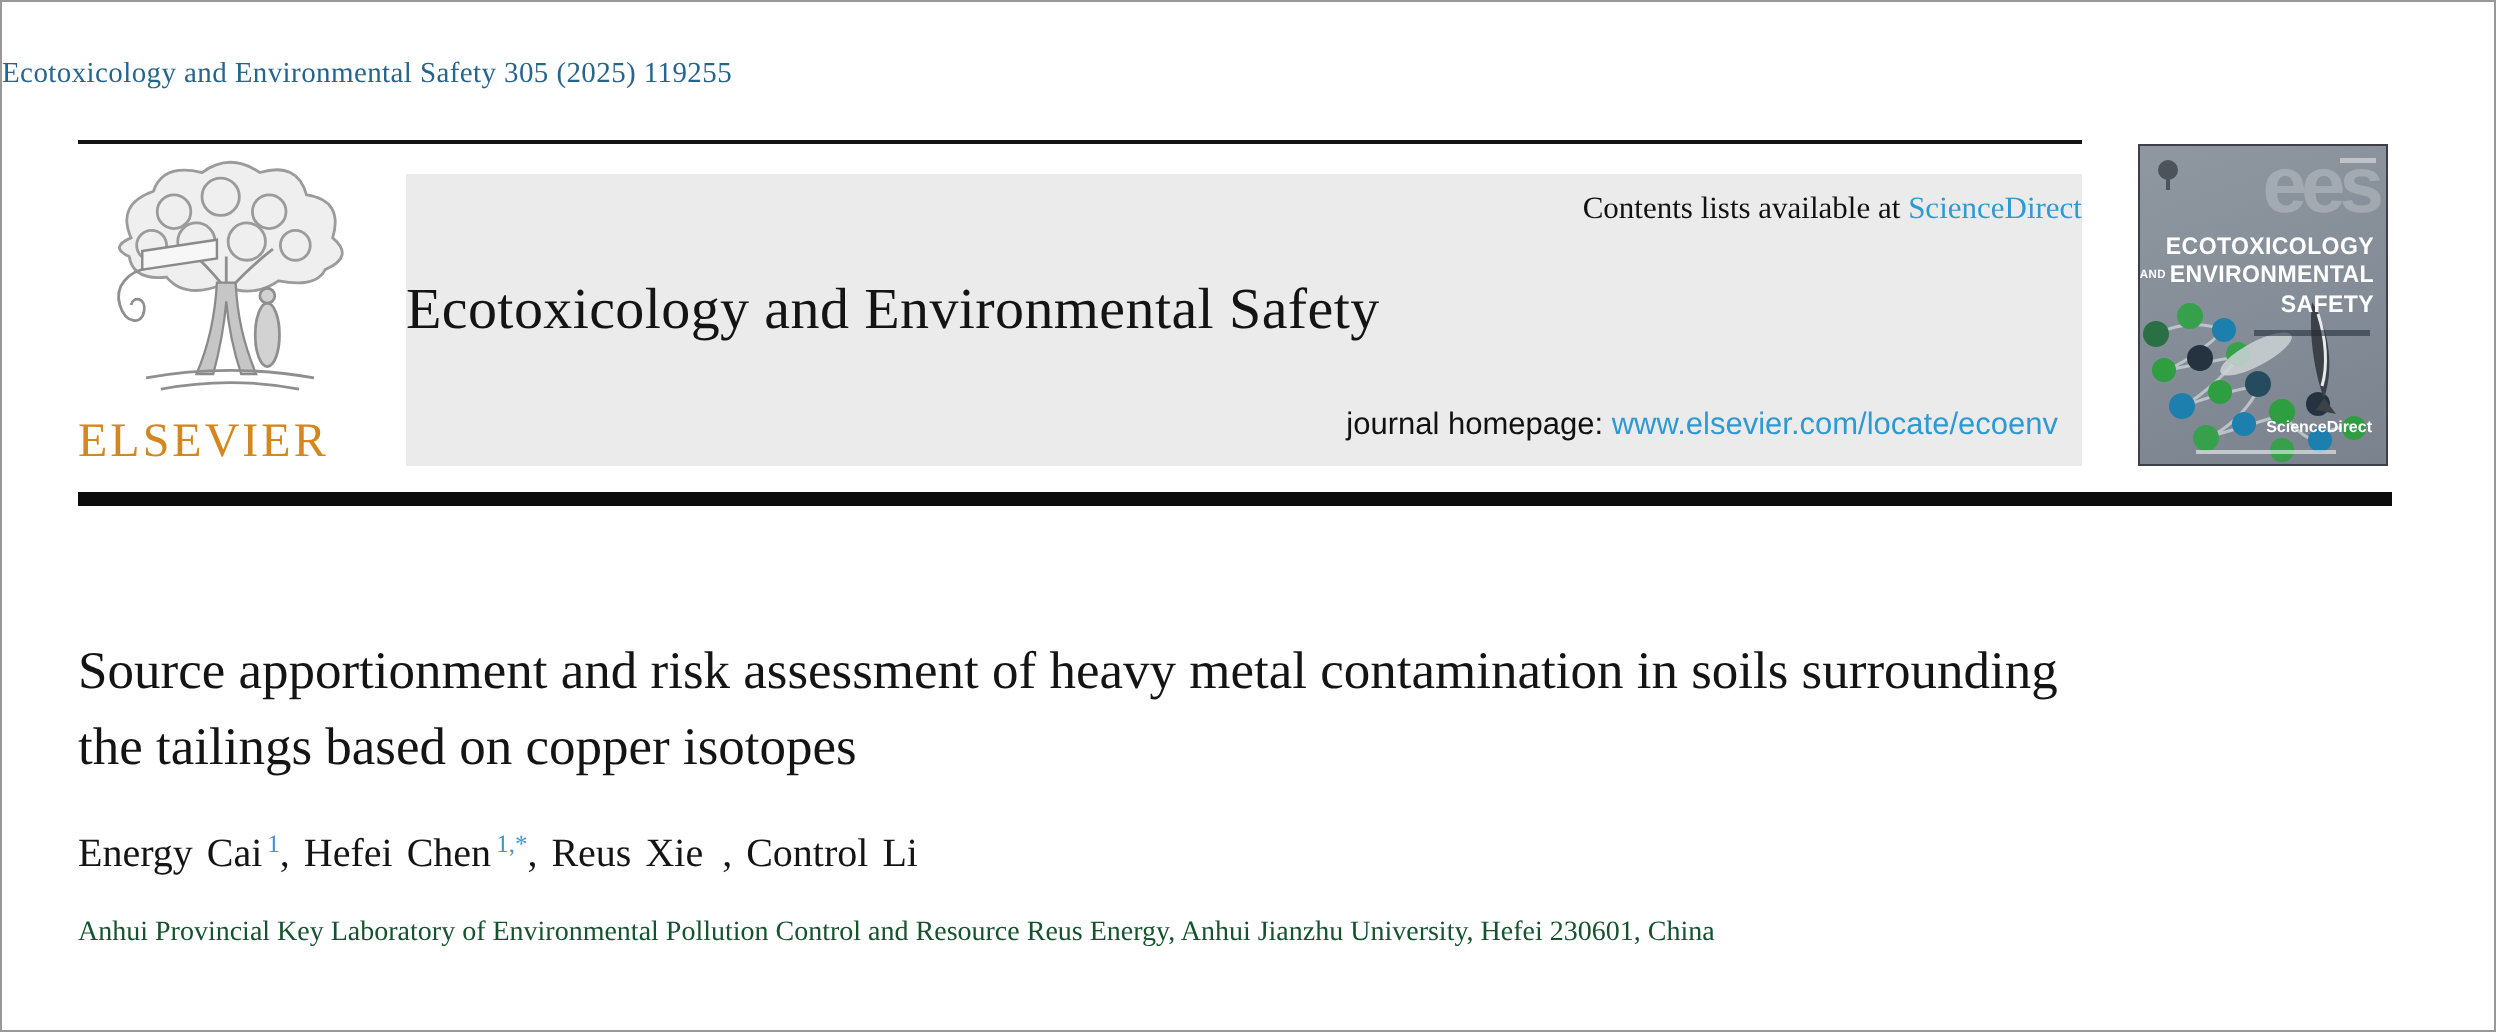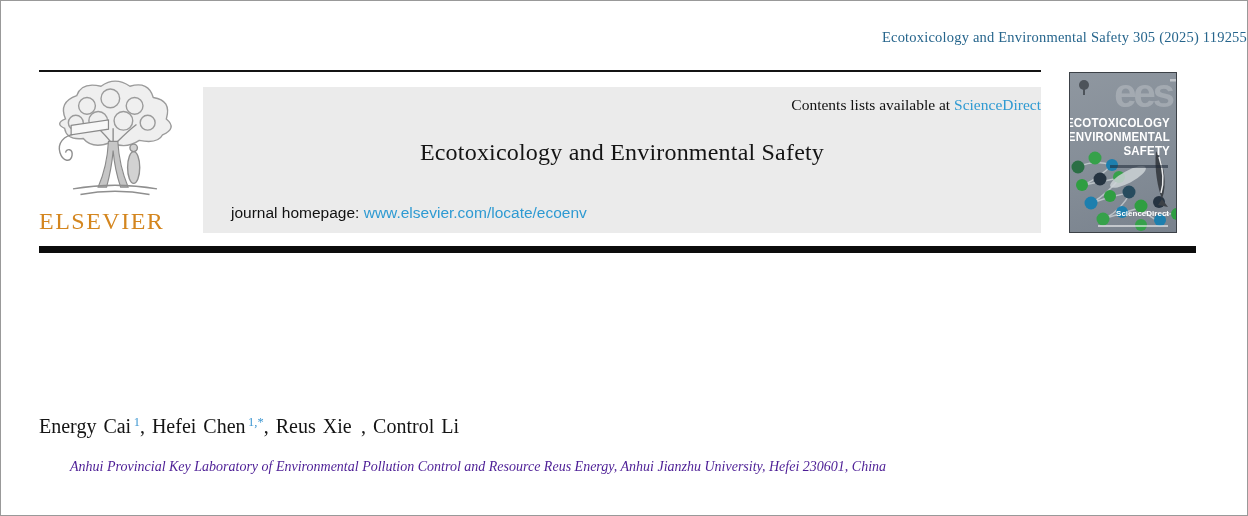--- a/index.html
+++ b/index.html
@@ -12,21 +12,21 @@
     height: 516px;
     background: #ffffff;
     border: 1px solid #999999;
     overflow: hidden;
   }
 
   
   .citation {
     position: absolute;
     top: 28px; left: 0; right: 0;
-    text-align: right;
+    text-align: left;
     font-size: 14.5px;
     color: #26658C;
     letter-spacing: 0.2px;
   }
 
   .top-rule {
     position: absolute;
     left: 38px; top: 69px;
     width: 1002px; height: 2px;
     background: #141414;
@@ -64,40 +64,40 @@
     font-size: 15.5px;
     color: #111111;
   }
   .header-box a, .link {
     color: #2E9AD2;
     text-decoration: none;
   }
   .journal-title {
     position: absolute;
     top: 52px; left: 0; right: 0;
-    text-align: center;
-    font-size: 24px;
+    text-align: left;
+    font-size: 29px;
     color: #141414;
     letter-spacing: 0.2px;
   }
   .homepage-line {
     position: absolute;
-    bottom: 11px; left: 0; right: 0;
-    text-align: left;
+    bottom: 11px; left: 0; right: 12px;
+    text-align: right;
     font-family: "Liberation Sans", sans-serif;
     font-size: 15.5px;
     color: #111111;
     padding-left: 28px;
   }
 
   
   .cover {
     position: absolute;
     left: 1068px; top: 71px;
-    width: 108px; height: 161px;
+    width: 125px; height: 161px;
     background: linear-gradient(160deg, #8f97a0 0%, #848d97 55%, #79828d 100%);
     border: 1px solid #3c4147;
     overflow: hidden;
   }
   .cover svg { position: absolute; left: 0; top: 0; }
   .cover-ees {
     position: absolute;
     top: 2px; right: 4px;
     font-family: "Liberation Sans", sans-serif;
     font-weight: bold;
@@ -171,24 +171,22 @@
   .authors .sup {
     font-size: 12.5px;
     color: #3E97D1;
     vertical-align: 7px;
     padding-left: 2.5px;
   }
   .affiliation {
     position: absolute;
     left: 38px; top: 458px;
     width: 1160px;
-    font-style: italic;
     font-size: 14px;
-    color: #4c1d95;
-    margin-left: 31px;
+    color: #14532d;
   }
 </style>
 </head>
 <body>
 
 <div class="page">
 
   <div class="citation">Ecotoxicology and Environmental Safety 305 (2025) 119255</div>
 
   <div class="top-rule"></div>
@@ -273,20 +271,21 @@
       <div><span class="and">AND</span><span>ENVIRONMENTAL</span></div>
       <div>SAFETY</div>
     </div>
     <div class="cover-editors-bar"></div>
     <div class="cover-sd">ScienceDirect</div>
     <div class="cover-bottom-bar"></div>
   </div>
 
   <div class="black-bar"></div>
 
+  <h1 class="article-title" style="font-weight:normal;">Source apportionment and risk assessment of heavy metal contamination in soils surrounding the tailings based on copper isotopes</h1>
 
   <div class="authors">
     <span>Energy Cai</span><span class="sup">1</span><span>, </span><span>Hefei Chen</span><span class="sup">1,*</span><span>, </span><span>Reus Xie</span><span class="sup"></span><span> , </span><span>Control Li</span><span class="sup"></span>
   </div>
 
   <div class="affiliation">Anhui Provincial Key Laboratory of Environmental Pollution Control and Resource Reus Energy, Anhui Jianzhu University, Hefei 230601, China</div>
 
 </div>
 
 </body></html>

